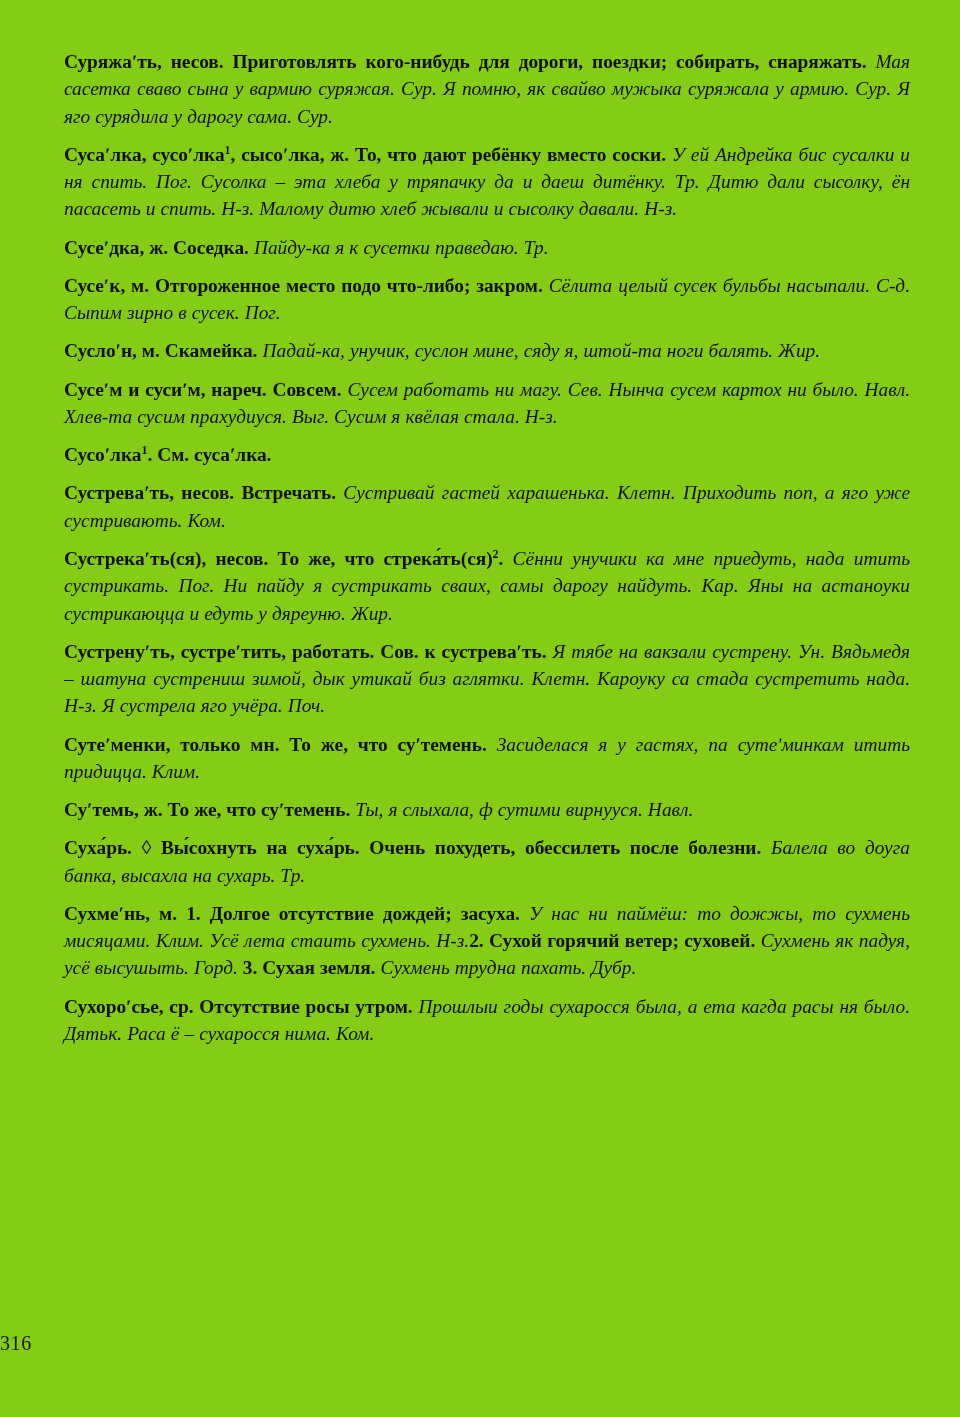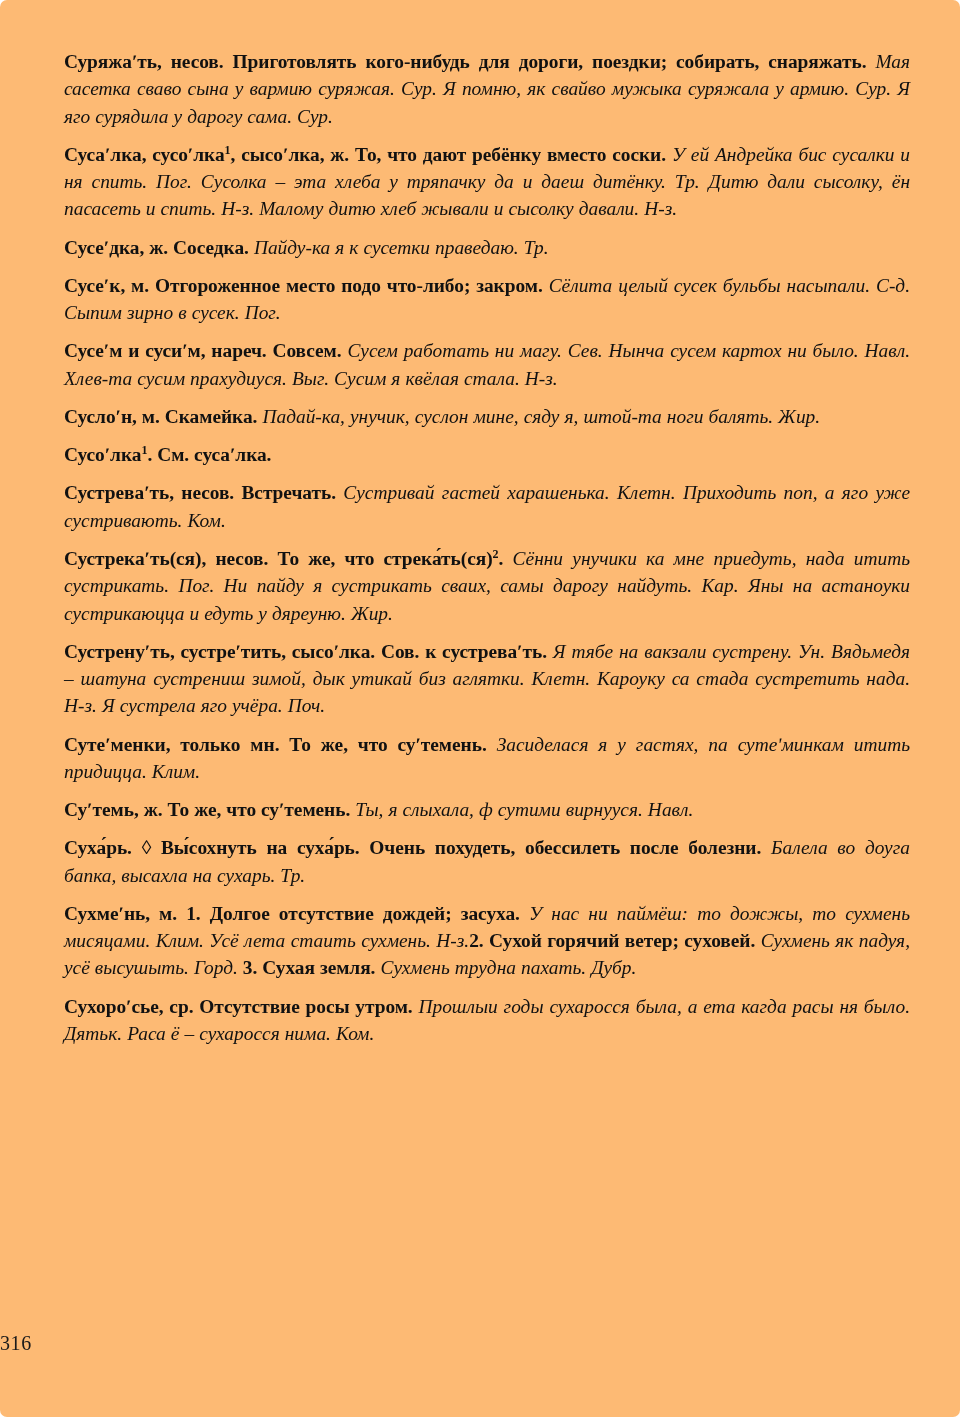--- a/index.html
+++ b/index.html
@@ -13,24 +13,23 @@
     background: #ffffff;
     font-family: "Liberation Serif", "DejaVu Serif", serif;
     color: #111111;
     overflow: hidden;
   }
 
   .page {
     position: relative;
     width: 960px;
     height: 1417px;
-    background: #fdba74;
+    background: #84cc16;
     box-sizing: border-box;
     padding: 48px 52px 0 64px;
-    border-radius: 7px;
   }
 
   .page-body {
     width: 846px;
     margin: 0 auto 0 0;
   }
 
   .entry {
     margin: 0 0 11px 0;
     font-size: 19.4px;
@@ -106,47 +105,47 @@
       <span class="hw">Сусеʹдка, ж. Соседка.</span>
       <span class="ex">Пайду-ка я к сусетки праведаю. Тр.</span>
     </p>
 
     <p class="entry">
       <span class="hw">Сусеʹк, м. Отгороженное место подо что-либо; закром.</span>
       <span class="ex">Сёлита целый сусек бульбы насыпали. С-д. Сыпим зирно в сусек. Пог.</span>
     </p>
 
     <p class="entry">
-      <span class="hw">Сусеʹм и сусиʹм, нареч. Совсем.</span>
-      <span class="ex">Сусем работать ни магу. Сев. Нынча сусем картох ни было. Навл. Хлев-та сусим прахудиуся. Выг.  Сусим я квёлая стала. Н-з.</span>
+      <span class="hw">Суслоʹн, м. Скамейка.</span>
+      <span class="ex">Падай-ка, унучик, суслон мине, сяду я, штой-та ноги балять. Жир.</span>
     </p>
 
     <p class="entry">
-      <span class="hw">Суслоʹн, м. Скамейка.</span>
-      <span class="ex">Падай-ка, унучик, суслон мине, сяду я, штой-та ноги балять. Жир.</span>
+      <span class="hw">Сусеʹм и сусиʹм, нареч. Совсем.</span>
+      <span class="ex">Сусем работать ни магу. Сев. Нынча сусем картох ни было. Навл. Хлев-та сусим прахудиуся. Выг.  Сусим я квёлая стала. Н-з.</span>
     </p>
 
     <p class="entry">
       <span class="hw">Сусоʹлка<sup class="sup">1</sup>. См. сусаʹлка.</span>
       <span class="ex"></span>
     </p>
 
 
     <p class="entry">
       <span class="hw">Сустреваʹть, несов. Встречать.</span>
       <span class="ex">Сустривай гастей харашенька. Клетн.  Приходить поп, а яго уже сустривають. Ком.</span>
     </p>
 
     <p class="entry">
       <span class="hw">Сустрекаʹть(ся), несов. То же, что стрека́ть(ся)<sup class="sup">2</sup>.</span>
       <span class="ex">Сённи унучики ка мне приедуть, нада итить сустрикать. Пог.  Ни пайду я сустрикать сваих, самы дарогу найдуть. Кар. Яны на астаноуки сустрикаюцца и едуть у дяреуню. Жир.</span>
     </p>
 
     <p class="entry">
-      <span class="hw">Сустренуʹть, сустреʹтить, сысоʹлка. Сов. к сустреваʹть.</span>
+      <span class="hw">Сустренуʹть, сустреʹтить, работать. Сов. к сустреваʹть.</span>
       <span class="ex">Я тябе на вакзали сустрену. Ун. Вядьмедя – шатуна сустрениш зимой, дык утикай биз аглятки. Клетн. Кароуку са стада сустретить нада. Н-з.  Я сустрела яго учёра. Поч.</span>
     </p>
 
     <p class="entry">
       <span class="hw">Сутеʹменки, только мн. То же, что суʹтемень.</span>
       <span class="ex">Засиделася я у гастях, па сутеʹминкам итить придицца. Клим.</span>
     </p>
 
 
     <p class="entry">

